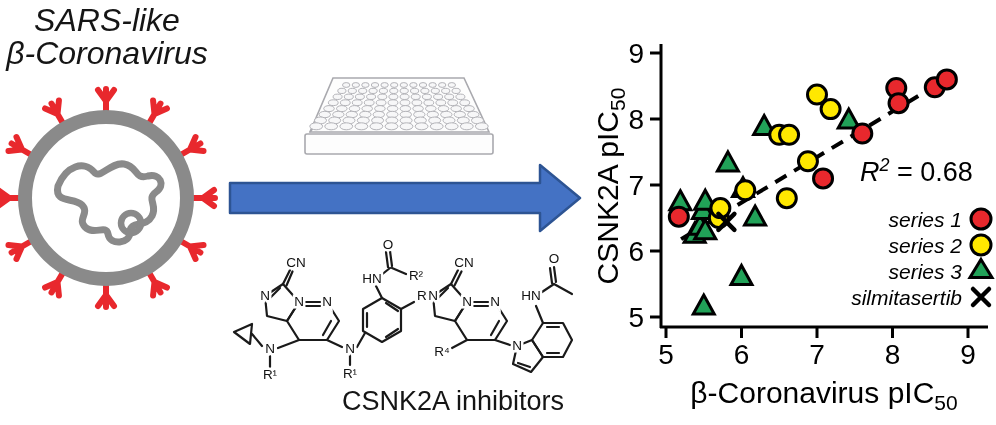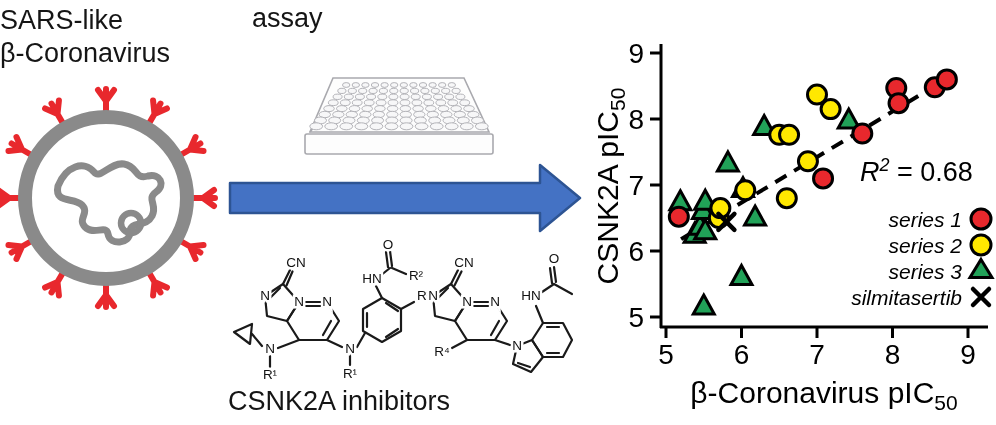--- a/index.html
+++ b/index.html
@@ -1,21 +1,21 @@
 <!DOCTYPE html>
 <html><head>
 <meta charset="utf-8">
 <style>
   html,body{margin:0;padding:0;background:#fff;}
   #fig{position:relative;width:996px;height:425px;background:#fff;overflow:hidden;
        font-family:"Liberation Sans", sans-serif;color:#111;}
-  .title{position:absolute;text-align:left;font-size:27px;line-height:33px;color:#151515;letter-spacing:0px;}
+  .title{position:absolute;text-align:center;font-size:32px;line-height:33px;color:#151515;letter-spacing:0px;font-style:italic;}
   #left-title{left:0;top:4px;width:214px;}
   #mid-title{left:252px;top:2px;width:292px;}
-  #caption{position:absolute;left:228px;top:386px;width:336px;text-align:left;font-size:27px;color:#151515;}
+  #caption{position:absolute;left:228px;top:386px;width:336px;text-align:right;font-size:27px;color:#151515;}
   svg{position:absolute;overflow:visible;}
   .bond{stroke:#1a1a1a;stroke-width:2.2;fill:none;stroke-linecap:round;stroke-linejoin:round;}
   .ring{fill:none;}
   .atom{font-size:13.5px;font-weight:500;fill:#111;text-anchor:middle;
         stroke:#fff;stroke-width:5px;paint-order:stroke;}
   .axis{stroke:#000;stroke-width:3;fill:none;}
   .tick-label{font-size:28px;fill:#000;}
   .axis-label{font-size:30px;fill:#000;}
   .legend-text{font-size:21px;font-style:italic;fill:#000;text-anchor:end;}
   .r2-text{font-size:27px;fill:#000;}
@@ -29,21 +29,20 @@
 <body>
 
 <div id="fig">
 
   <div id="left-title" class="title">
     <div>SARS-like</div>
     <div>β-Coronavirus</div>
   </div>
 
   <div id="mid-title" class="title">
-    <div>assay</div>
   </div>
 
   <svg style="left:0;top:86px;" width="216" height="224" viewBox="0 0 216 224">
     <g id="spikes">
         <g transform="rotate(0 106 112)">
           <path d="M106,26 L106,15 M106,15 L98,4 M106,15 L114,4 M106,15 L106,3" stroke="#e8282d" stroke-width="6" fill="none" stroke-linecap="round"></path>
         </g>
         <g transform="rotate(30 106 112)">
           <path d="M106,26 L106,15 M106,15 L98,4 M106,15 L114,4 M106,15 L106,3" stroke="#e8282d" stroke-width="6" fill="none" stroke-linecap="round"></path>
         </g>

